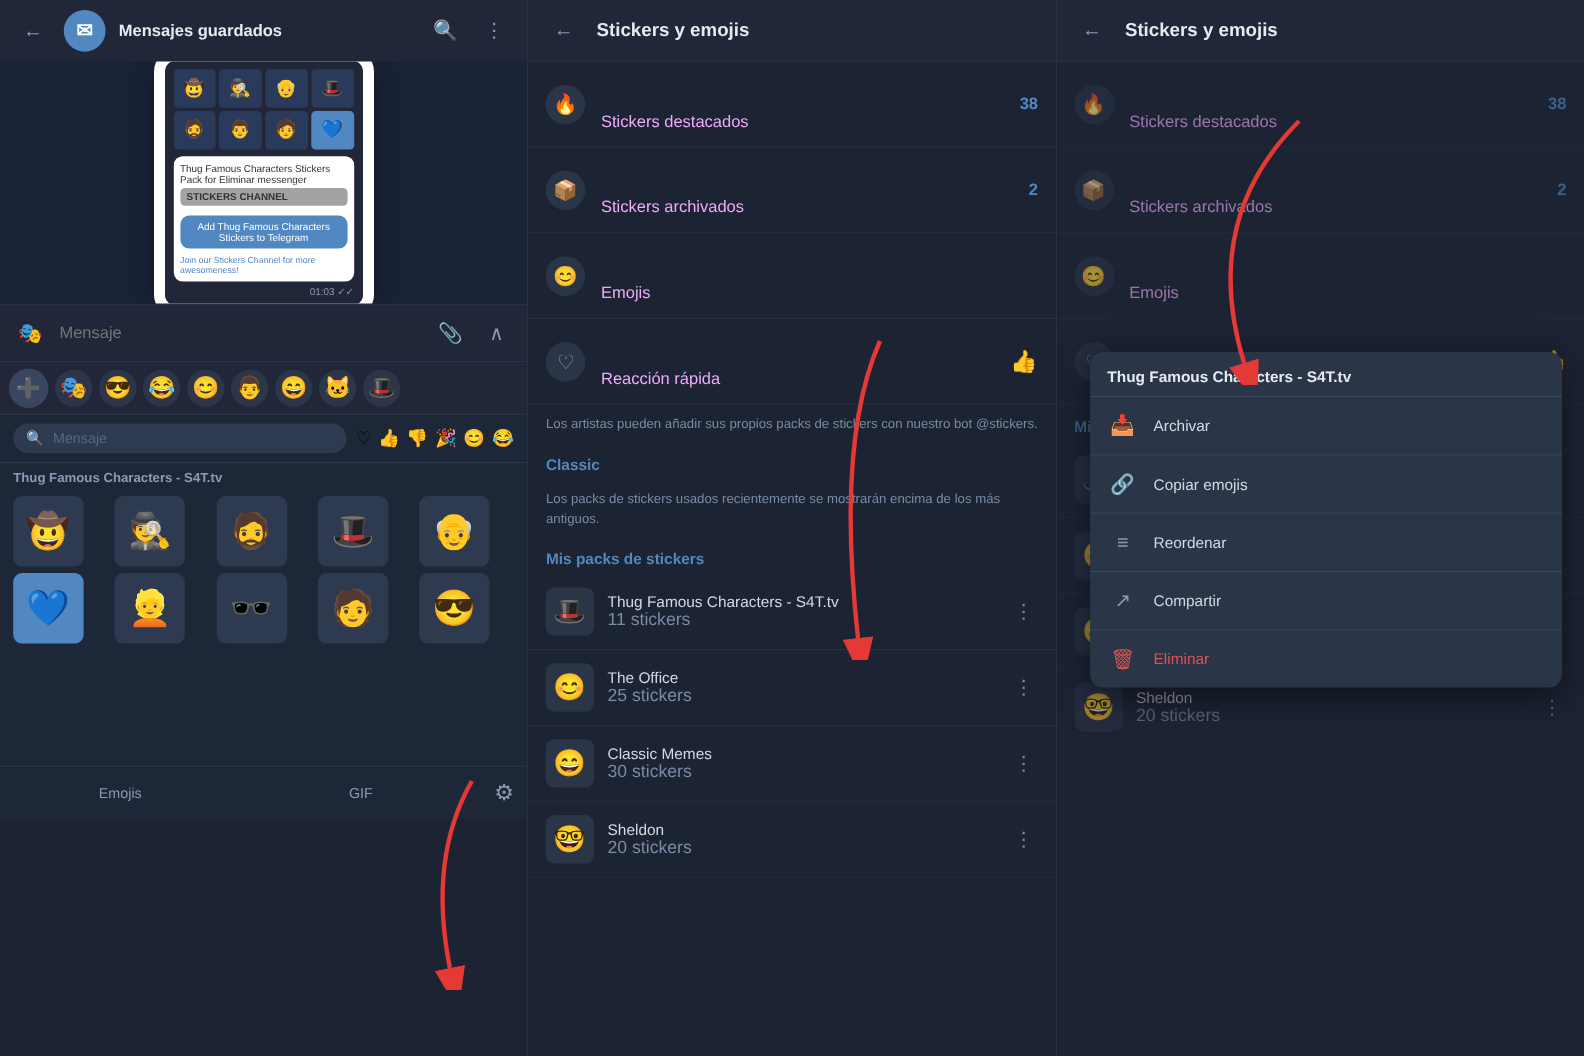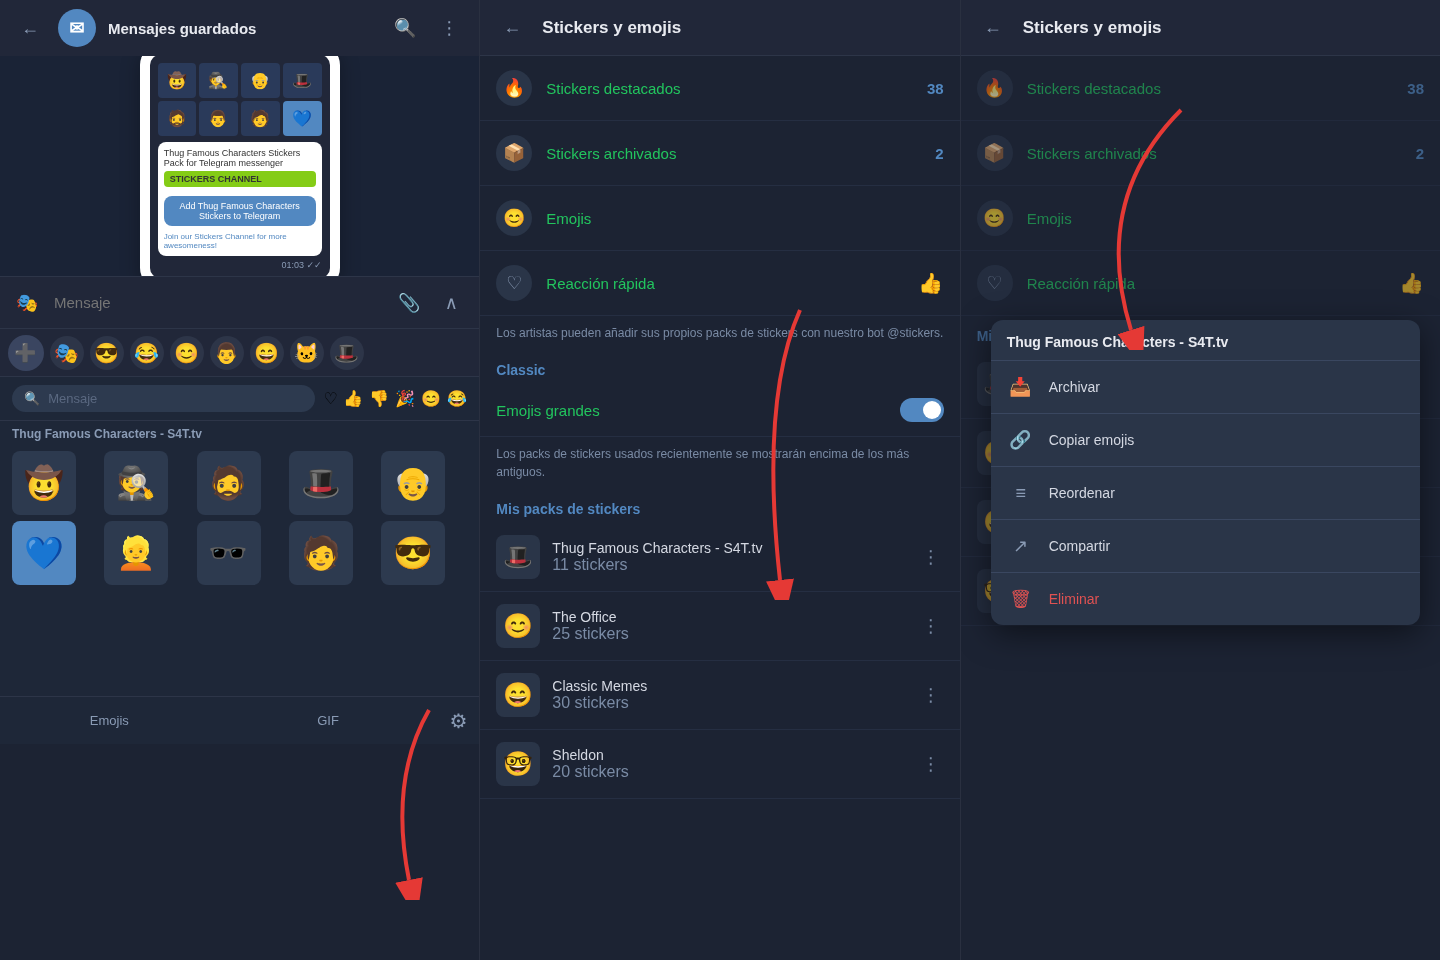--- a/index.html
+++ b/index.html
@@ -275,22 +275,23 @@
       background: #2a3548;
       display: flex;
       align-items: center;
       justify-content: center;
       font-size: 18px;
       color: #8a9bb5;
       flex-shrink: 0;
     }
     .settings-item-text {
       flex: 1;
-      color: #22c55e;
+      color: #f0abfc;
       font-size: 15px;
+      margin-top: 32px;
     }
     .settings-badge {
       color: #5288c1;
       font-size: 15px;
       font-weight: 600;
     }
     .section-label {
       padding: 12px 16px 6px 16px;
       color: #5288c1;
       font-size: 14px;
@@ -449,22 +450,22 @@
           <div style="background:#2a3a5a; border-radius:4px; height:35px; display:flex;align-items:center;justify-content:center;font-size:16px;">🤠</div>
           <div style="background:#2a3a5a; border-radius:4px; height:35px; display:flex;align-items:center;justify-content:center;font-size:16px;">🕵️</div>
           <div style="background:#2a3a5a; border-radius:4px; height:35px; display:flex;align-items:center;justify-content:center;font-size:16px;">👴</div>
           <div style="background:#2a3a5a; border-radius:4px; height:35px; display:flex;align-items:center;justify-content:center;font-size:16px;">🎩</div>
           <div style="background:#2a3a5a; border-radius:4px; height:35px; display:flex;align-items:center;justify-content:center;font-size:16px;">🧔</div>
           <div style="background:#2a3a5a; border-radius:4px; height:35px; display:flex;align-items:center;justify-content:center;font-size:16px;">👨</div>
           <div style="background:#2a3a5a; border-radius:4px; height:35px; display:flex;align-items:center;justify-content:center;font-size:16px;">🧑</div>
           <div style="background:#5288c1; border-radius:4px; height:35px; display:flex;align-items:center;justify-content:center;font-size:16px;">💙</div>
         </div>
         <div style="background:white; border-radius:8px; padding:6px;">
-          <div style="font-size:9px; color:#333; margin-bottom:3px;">Thug Famous Characters Stickers Pack for Telegram messenger</div>
-          <div style="background:#84cc16; border-radius:4px; padding:3px 6px; font-size:9px; font-weight:bold; color:#333; margin:3px 0;">STICKERS CHANNEL</div>
+          <div style="font-size:9px; color:#333; margin-bottom:3px;">Thug Famous Characters Stickers Pack for Eliminar messenger</div>
+          <div style="background:#a3a3a3; border-radius:4px; padding:3px 6px; font-size:9px; font-weight:bold; color:#333; margin:3px 0;">STICKERS CHANNEL</div>
           <button class="add-btn" style="font-size:9px; padding:5px;">Add Thug Famous Characters Stickers to Telegram</button>
           <div style="color:#5288c1; font-size:8px;">Join our Stickers Channel for more awesomeness!</div>
         </div>
         <div style="text-align:right; color:#8a9bb5; font-size:9px; margin-top:4px;">
           <span>01:03</span> ✓✓
         </div>
       </div>
     </div>
   </div>
 
@@ -566,24 +567,20 @@
       <div style="font-size:20px;">👍</div>
     </div>
 
     <div class="small-text">
       <span>Los artistas pueden añadir sus propios packs de stickers con nuestro bot @stickers.</span>
     </div>
 
     <div class="section-label">Classic</div>
 
 
-    <div class="settings-item">
-      <div class="settings-item-text">Emojis grandes</div>
-      <div class="toggle"></div>
-    </div>
 
 
     <div class="small-text">Los packs de stickers usados recientemente se mostrarán encima de los más antiguos.</div>
 
     <div class="section-label">Mis packs de stickers</div>
 
     <div class="pack-item">
       <div class="pack-avatar">🎩</div>
       <div class="pack-info">
         <div class="pack-name">Thug Famous Characters - S4T.tv</div>

